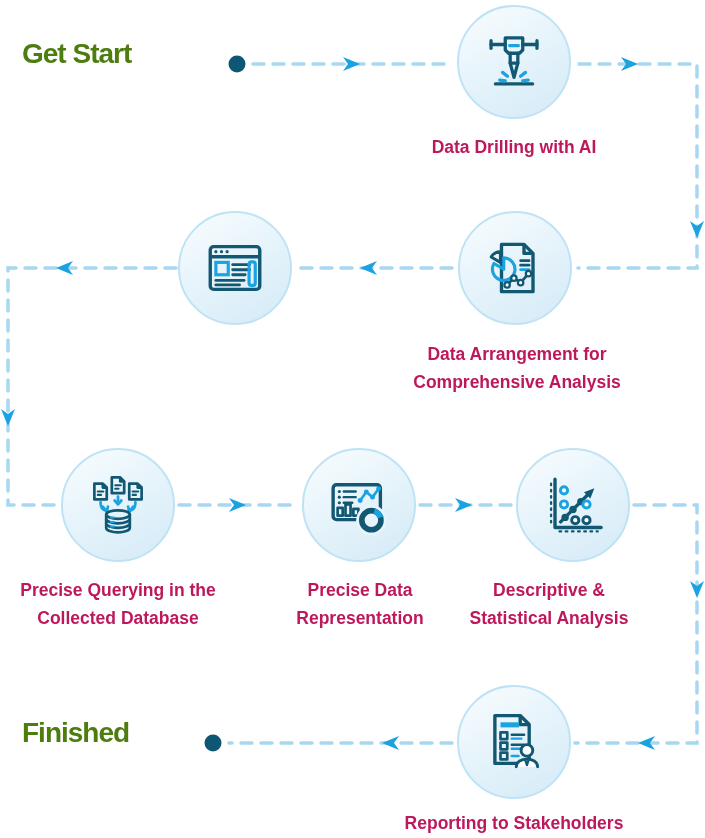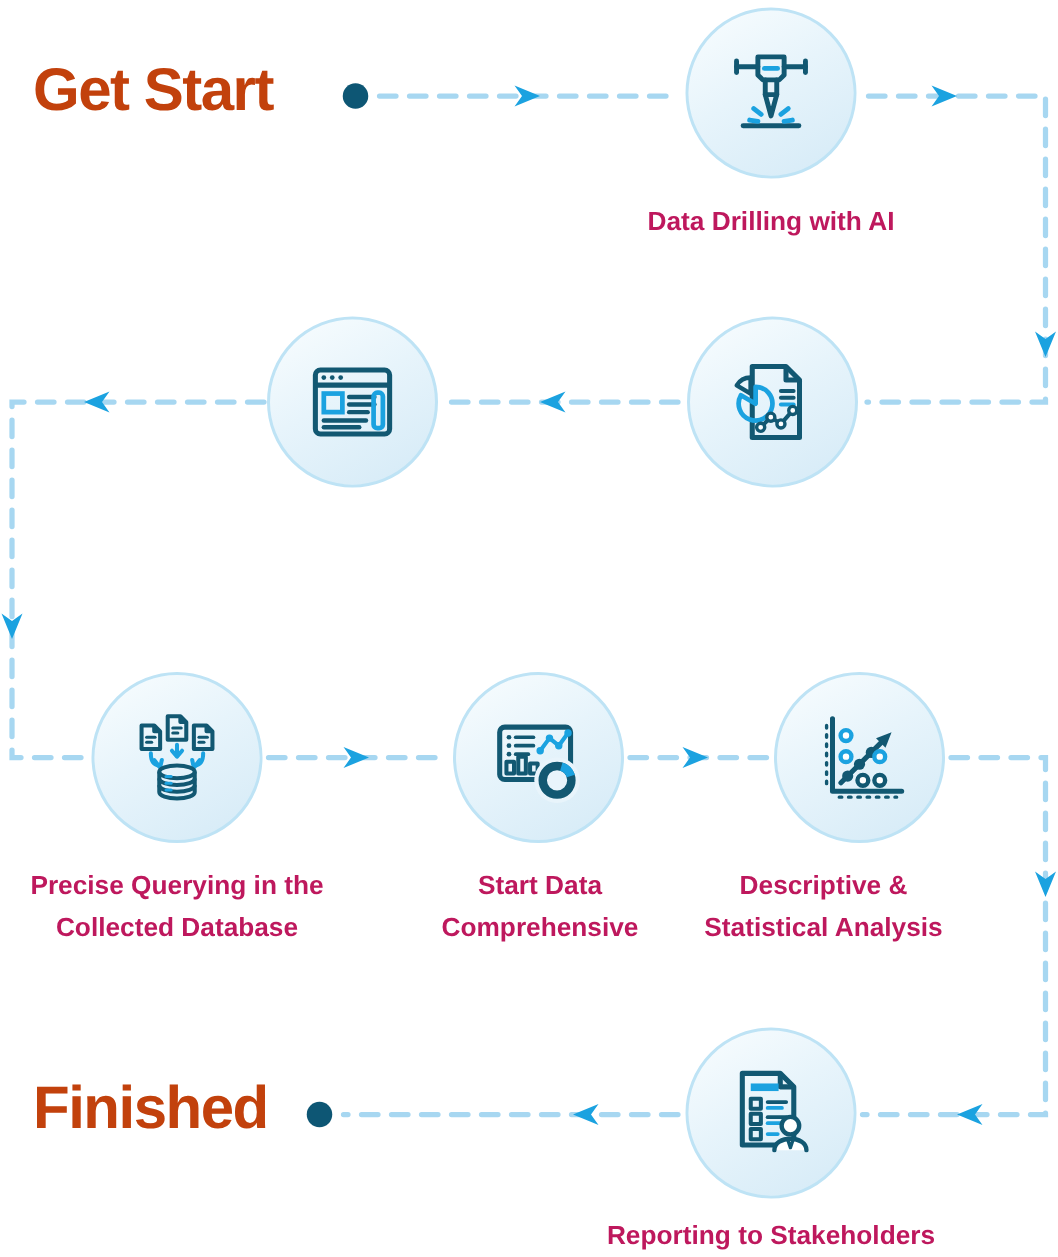--- a/index.html
+++ b/index.html
@@ -1,22 +1,22 @@
 <!DOCTYPE html>
 <html><head>
 <meta charset="utf-8">
 <style>
   html,body{margin:0;padding:0;background:#ffffff;}
   #canvas{
     position:relative;width:705px;height:838px;background:#ffffff;
     font-family:"Liberation Sans",sans-serif;overflow:hidden;
   }
   .flow-title{
-    position:absolute;font-size:40px;font-weight:700;letter-spacing:-1px;
-    color:#c2410c;white-space:nowrap;
+    position:absolute;font-size:28px;font-weight:700;letter-spacing:-1px;
+    color:#4d7c0f;white-space:nowrap;
   }
   .connectors{position:absolute;left:0;top:0;}
   .node{
     position:absolute;width:114px;height:114px;border-radius:50%;
     border:2px solid #bee3f5;box-sizing:border-box;
     background:linear-gradient(150deg,#f7fcfe 5%,#e7f4fb 45%,#d6ebf7 95%);
     display:flex;align-items:center;justify-content:center;
   }
   .node svg{display:block;}
   .node-label{
@@ -119,20 +119,22 @@
       </g>
       <g fill="#ffffff" stroke="#125872" stroke-width="2">
         <circle cx="25" cy="47" r="2.4"></circle>
           <circle cx="31" cy="41" r="2.4"></circle>
         <circle cx="37" cy="45" r="2.4"></circle>
           <circle cx="44" cy="37" r="2.4"></circle>
       </g>
     </svg>
   </div>
   <div class="node-label l2">
+    <div>Data Arrangement for</div>
+    <div>Comprehensive Analysis</div>
   </div>
 
   <div class="node n3">
     <svg width="72" height="72" viewBox="0 0 64 64">
       <g fill="none" stroke="#125872" stroke-width="3" stroke-linejoin="round">
         <rect x="10" y="13" width="44" height="38" rx="3"></rect>
         <path d="M10 22 H54"></path>
       </g>
       <g fill="#125872">
         <circle cx="15" cy="17.5" r="1.4"></circle>
@@ -221,22 +223,22 @@
         <rect x="13" y="34.5" width="4.5" height="7"></rect>
         <rect x="20" y="31.5" width="4.5" height="10"></rect>
         <rect x="27" y="35.5" width="4.5" height="6"></rect>
       </g>
       <circle cx="43" cy="45.5" r="13.5" fill="#e8f4fb"></circle>
       <circle cx="43" cy="45.5" r="8.5" fill="none" stroke="#125872" stroke-width="5"></circle>
       <path d="M51.2 43 A8.5 8.5 0 0 0 45.5 37.4" fill="none" stroke="#1ba2e0" stroke-width="5"></path>
     </svg>
   </div>
   <div class="node-label l5">
-    <div>Start Data</div>
-    <div>Comprehensive</div>
+    <div>Precise Data</div>
+    <div>Representation</div>
   </div>
 
   <div class="node n6">
     <svg width="72" height="72" viewBox="0 0 64 64">
       <path d="M16 9 V52 H57" fill="none" stroke="#125872" stroke-width="3" stroke-linecap="round" stroke-linejoin="round"></path>
       <g stroke="#125872" stroke-width="2" stroke-dasharray="1.5 4" stroke-linecap="round">
         <path d="M12.5 13 V49"></path>
           <path d="M20 55.5 H54"></path>
       </g>
       <path d="M21 47 L46 22" fill="none" stroke="#125872" stroke-width="3" stroke-linecap="round"></path>

